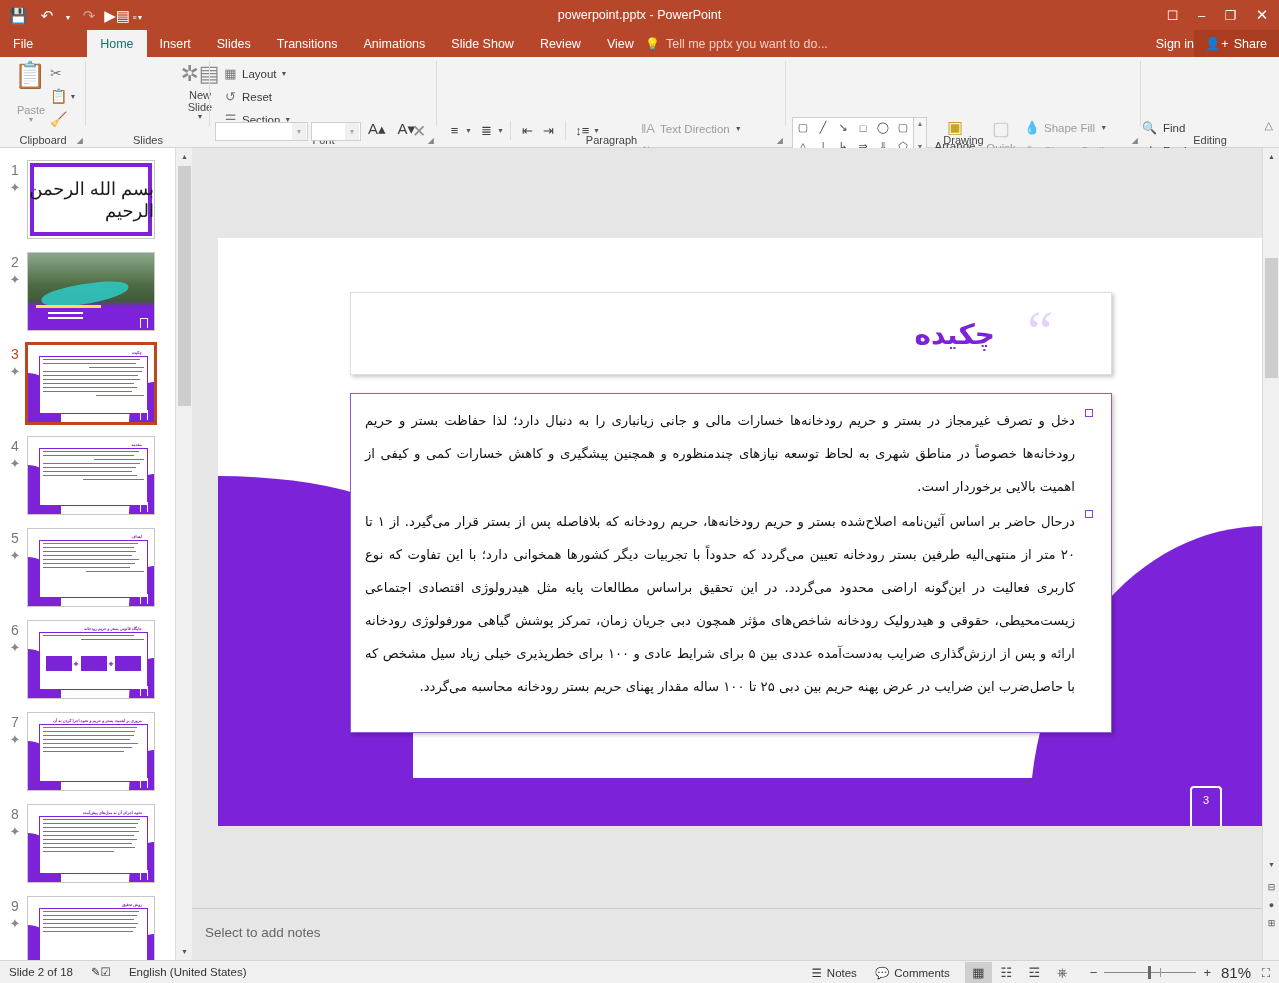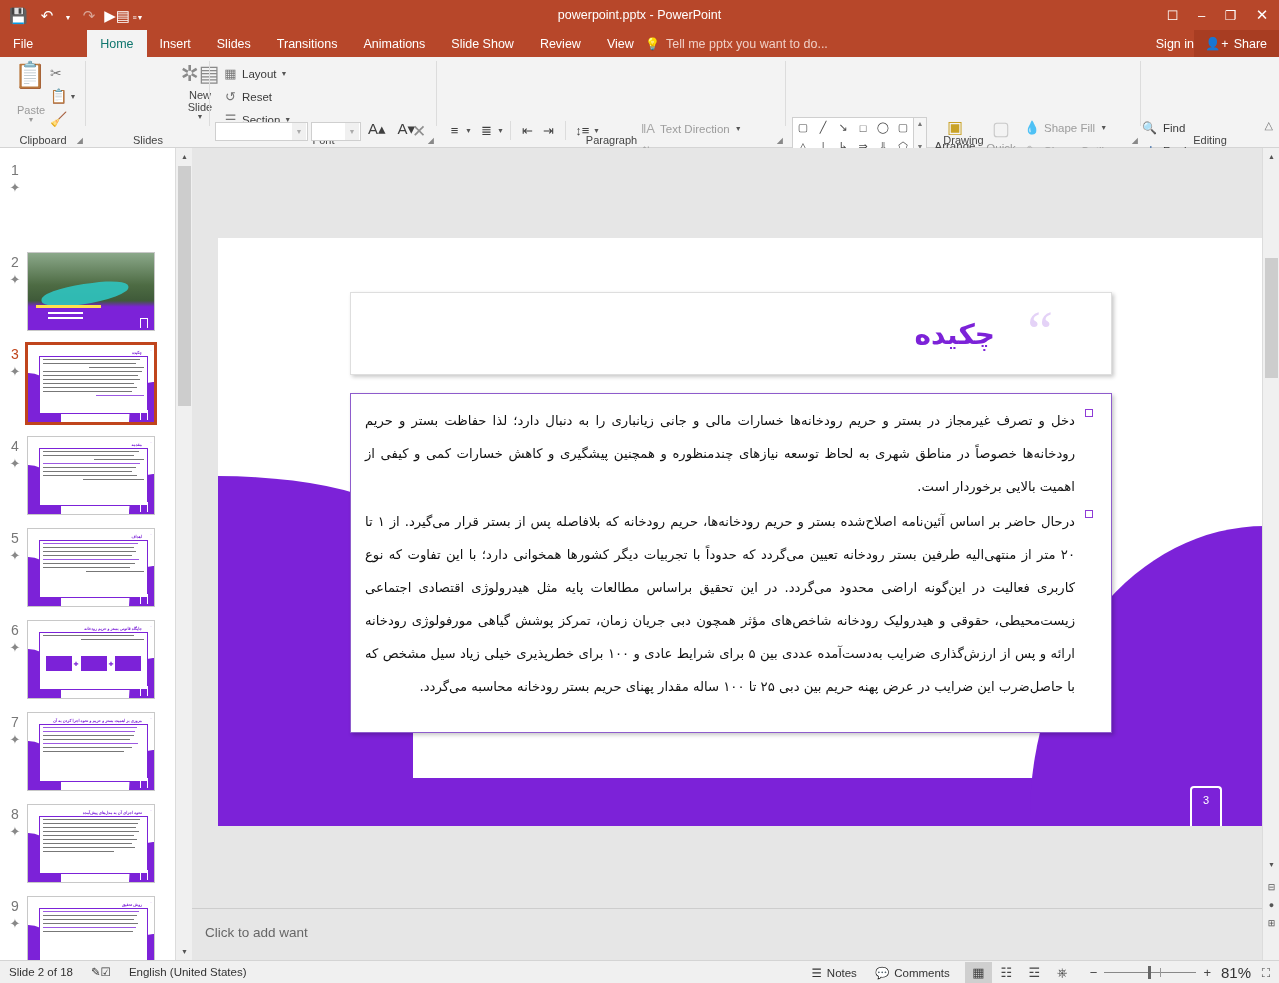--- a/index.html
+++ b/index.html
@@ -566,20 +566,26 @@
   </div>
 
   <div class="workspace">
 
     <div class="thumbpane">
       <div class="thumblist">
 
         <div class="thumbrow">
           <div class="thumbnum">1</div>
           <div class="thumbstar">✦</div>
+          <div class="thumbbox">
+            <div class="mini cover">
+              <div class="cband"></div>
+              <div class="calig">بسم الله الرحمن الرحیم</div>
+            </div>
+          </div>
         </div>
 
         <div class="thumbrow">
           <div class="thumbnum">2</div>
           <div class="thumbstar">✦</div>
           <div class="thumbbox">
             <div class="mini photo">
               <div class="river"></div>
               <div class="ctext"></div>
               <div class="ctext2"></div>
@@ -786,21 +792,21 @@
             <span class="bullet-sq"></span>
             <div class="bullet-txt">درحال حاضر بر اساس آئین‌نامه اصلاح‌شده بستر و حریم رودخانه‌ها، حریم رودخانه که بلافاصله پس از بستر قرار می‌گیرد. از ۱ تا ۲۰ متر از منتهی‌الیه طرفین بستر رودخانه تعیین می‌گردد که حدوداً با تجربیات دیگر کشورها همخوانی دارد؛ با این تفاوت که نوع کاربری فعالیت در این‌گونه اراضی محدود می‌گردد. در این تحقیق براساس مطالعات پایه مثل هیدرولوژی اقتصادی اجتماعی زیست‌محیطی، حقوقی و هیدرولیک رودخانه شاخص‌های مؤثر همچون دبی جریان زمان، تمرکز پوشش گیاهی مورفولوژی رودخانه ارائه و پس از ارزش‌گذاری ضرایب به‌دست‌آمده عددی بین ۵ برای شرایط عادی و ۱۰۰ برای خطرپذیری خیلی زیاد سیل مشخص که با حاصل‌ضرب این ضرایب در عرض پهنه حریم بین دبی ۲۵ تا ۱۰۰ ساله مقدار پهنای حریم بستر رودخانه محاسبه می‌گردد.</div>
           </div>
         </div>
 
         <div class="slide-num">3</div>
       </div>
     </div>
 
     <div class="notes">
-      <div class="notes-text">Click to add want</div>
+      <div class="notes-text">Select to add notes</div>
     </div>
 
     <div class="vscroll">
       <div class="vs-up">▲</div>
       <div class="vs-thumb"></div>
       <div class="vs-dn">▼</div>
       <div class="vs-prev">⊟</div>
       <div class="vs-slide">●</div>
       <div class="vs-next">⊞</div>
     </div>

